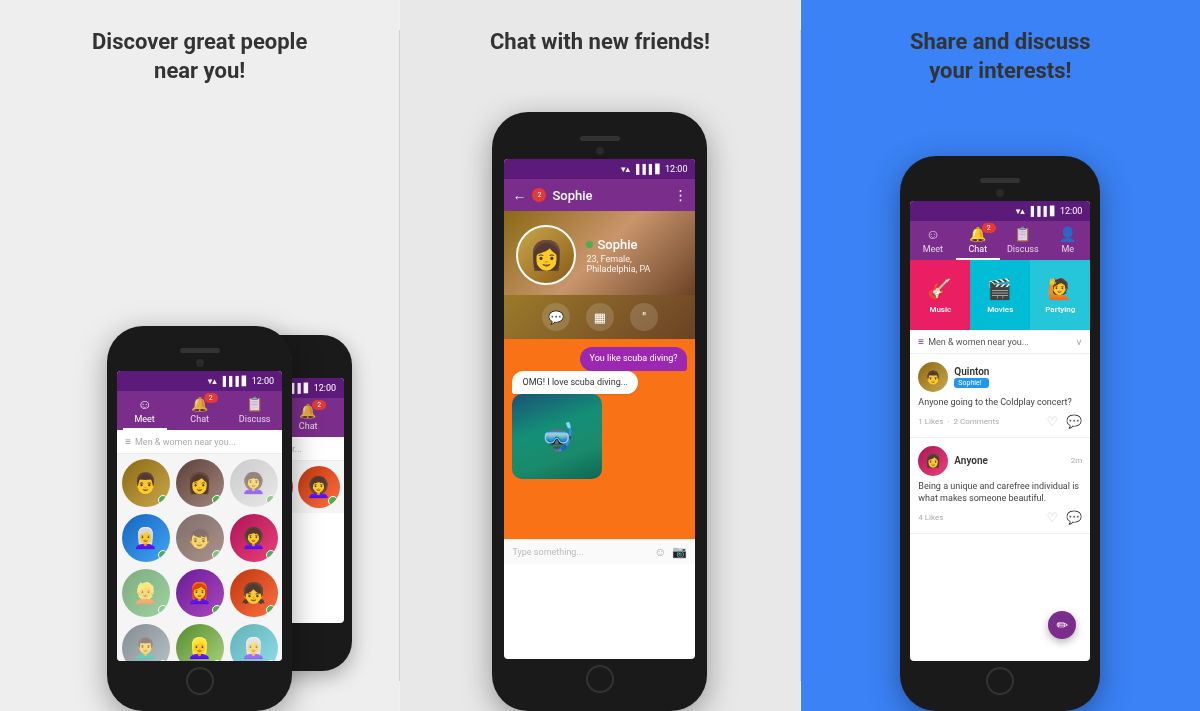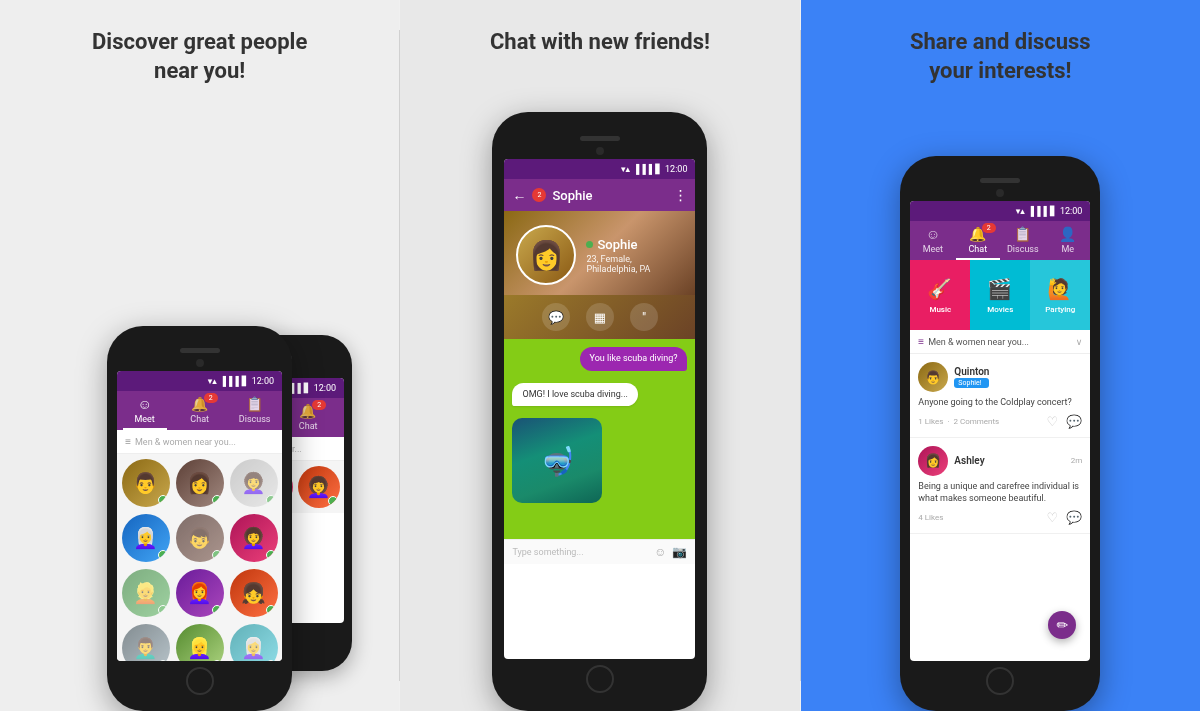--- a/index.html
+++ b/index.html
@@ -279,26 +279,26 @@
       background: rgba(255,255,255,0.15);
       border-radius: 50%;
       display: flex;
       align-items: center;
       justify-content: center;
       color: #fff;
       font-size: 13px;
     }
 
     .chat-messages {
-      background: #84cc16;
+      background: #f97316;
       flex: 1;
       padding: 8px;
       display: flex;
       flex-direction: column;
-      gap: 12px;
+      gap: 0;
       min-height: 200px;
     }
     .msg-bubble {
       max-width: 75%;
       padding: 6px 10px;
       border-radius: 16px;
       font-size: 9px;
       line-height: 1.3;
     }
     .msg-sent {
@@ -761,21 +761,21 @@
             </span>
             <span class="post-action-icon">♡</span>
             <span class="post-action-icon">💬</span>
           </div>
         </div>
 
         <div class="post-item">
           <div class="post-header">
             <div class="post-avatar av6">👩</div>
             <div>
-              <div class="post-author">Ashley</div>
+              <div class="post-author">Anyone</div>
             </div>
             <span class="post-time">2m</span>
           </div>
           <div class="post-content">Being a unique and carefree individual is what makes someone beautiful.</div>
           <div class="post-actions">
             <span class="post-stats">
               <span>4 Likes</span>
             </span>
             <span class="post-action-icon">♡</span>
             <span class="post-action-icon">💬</span>

